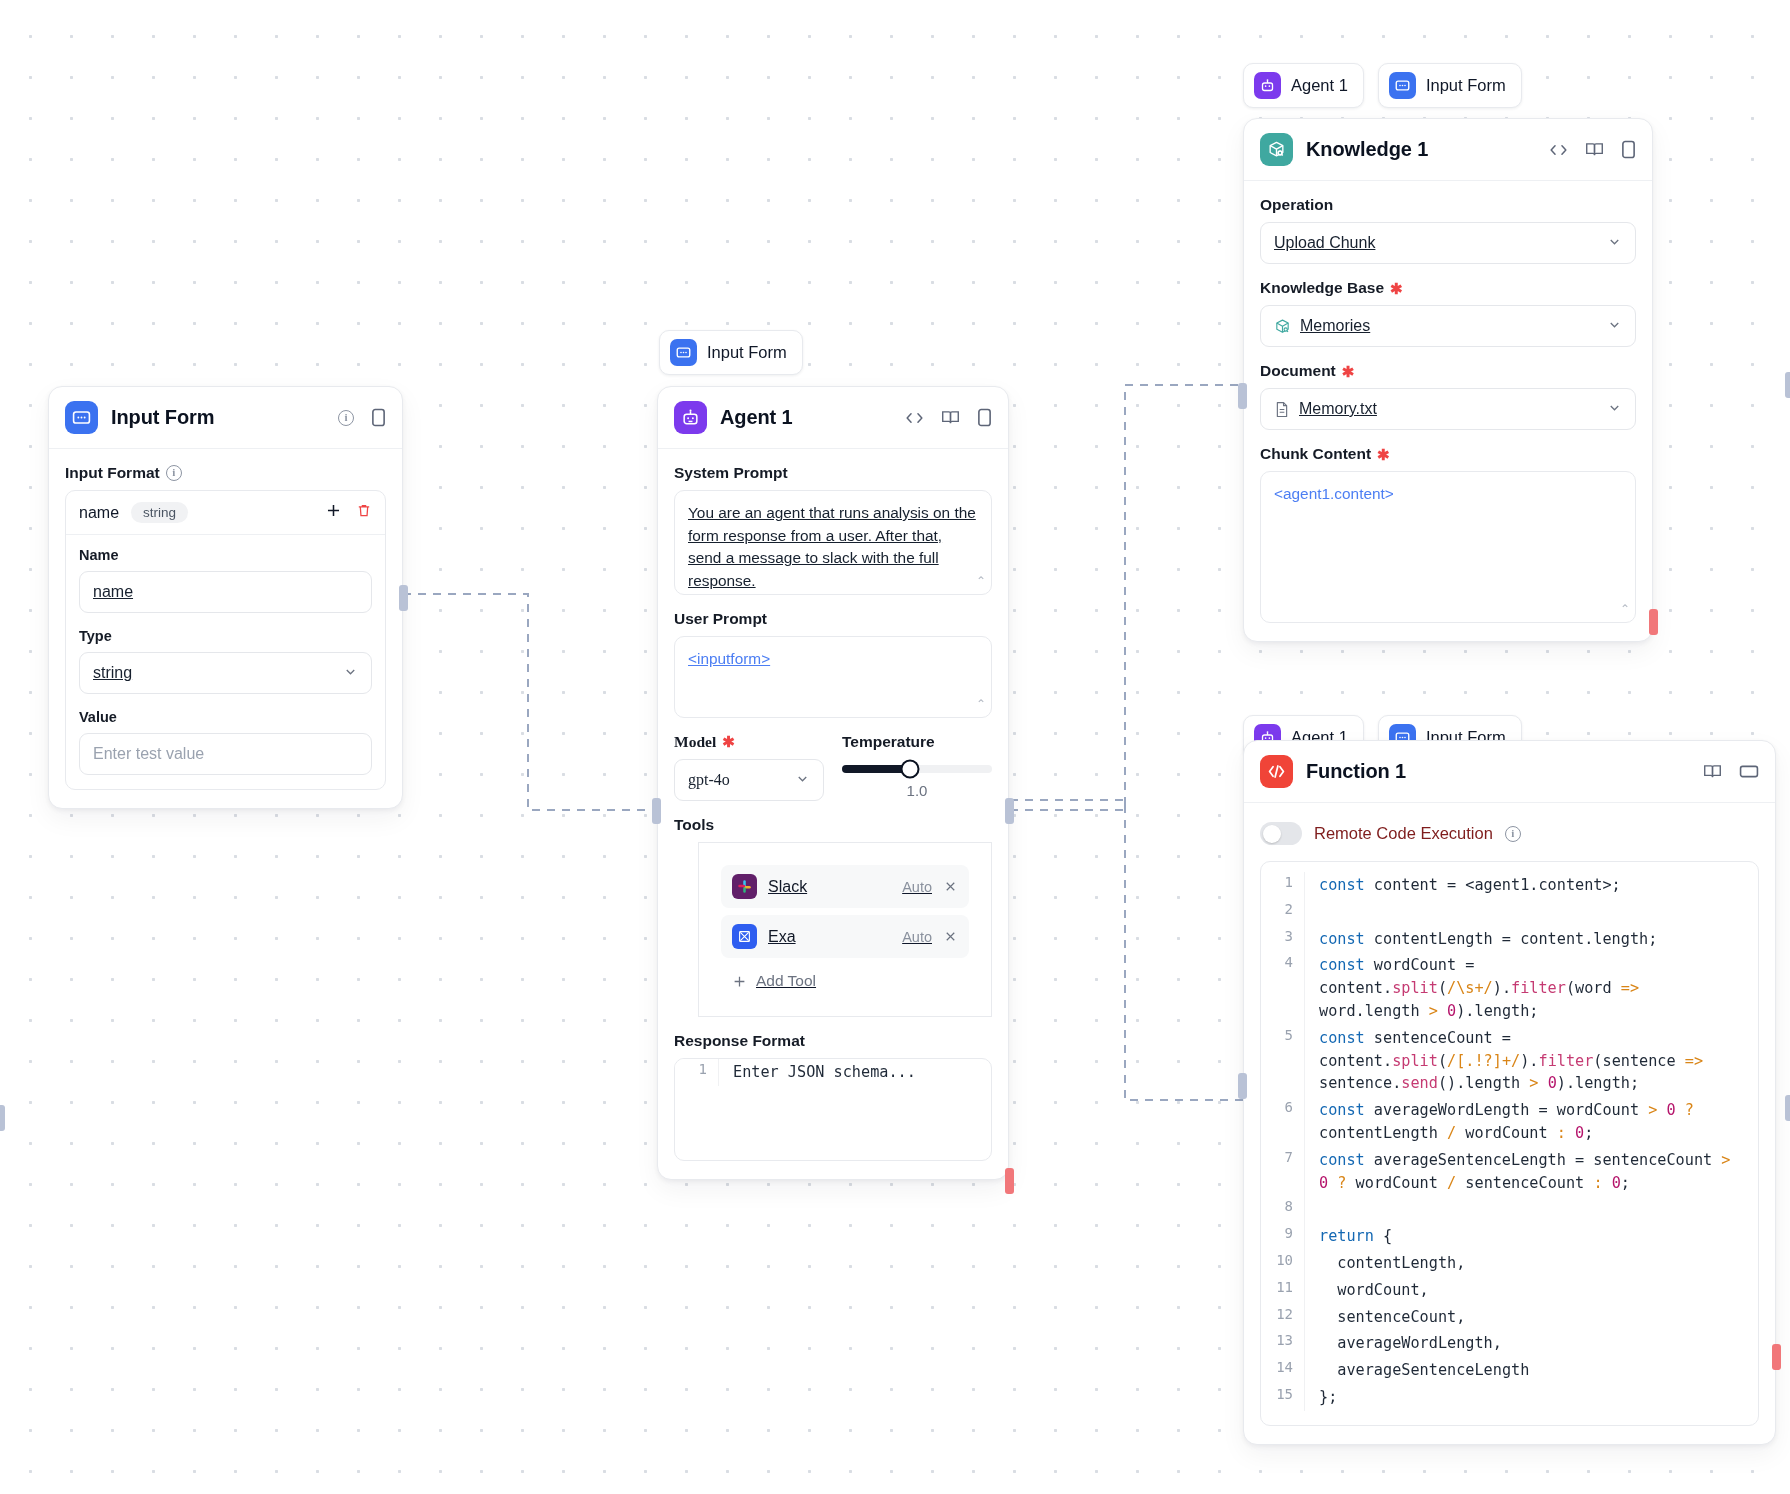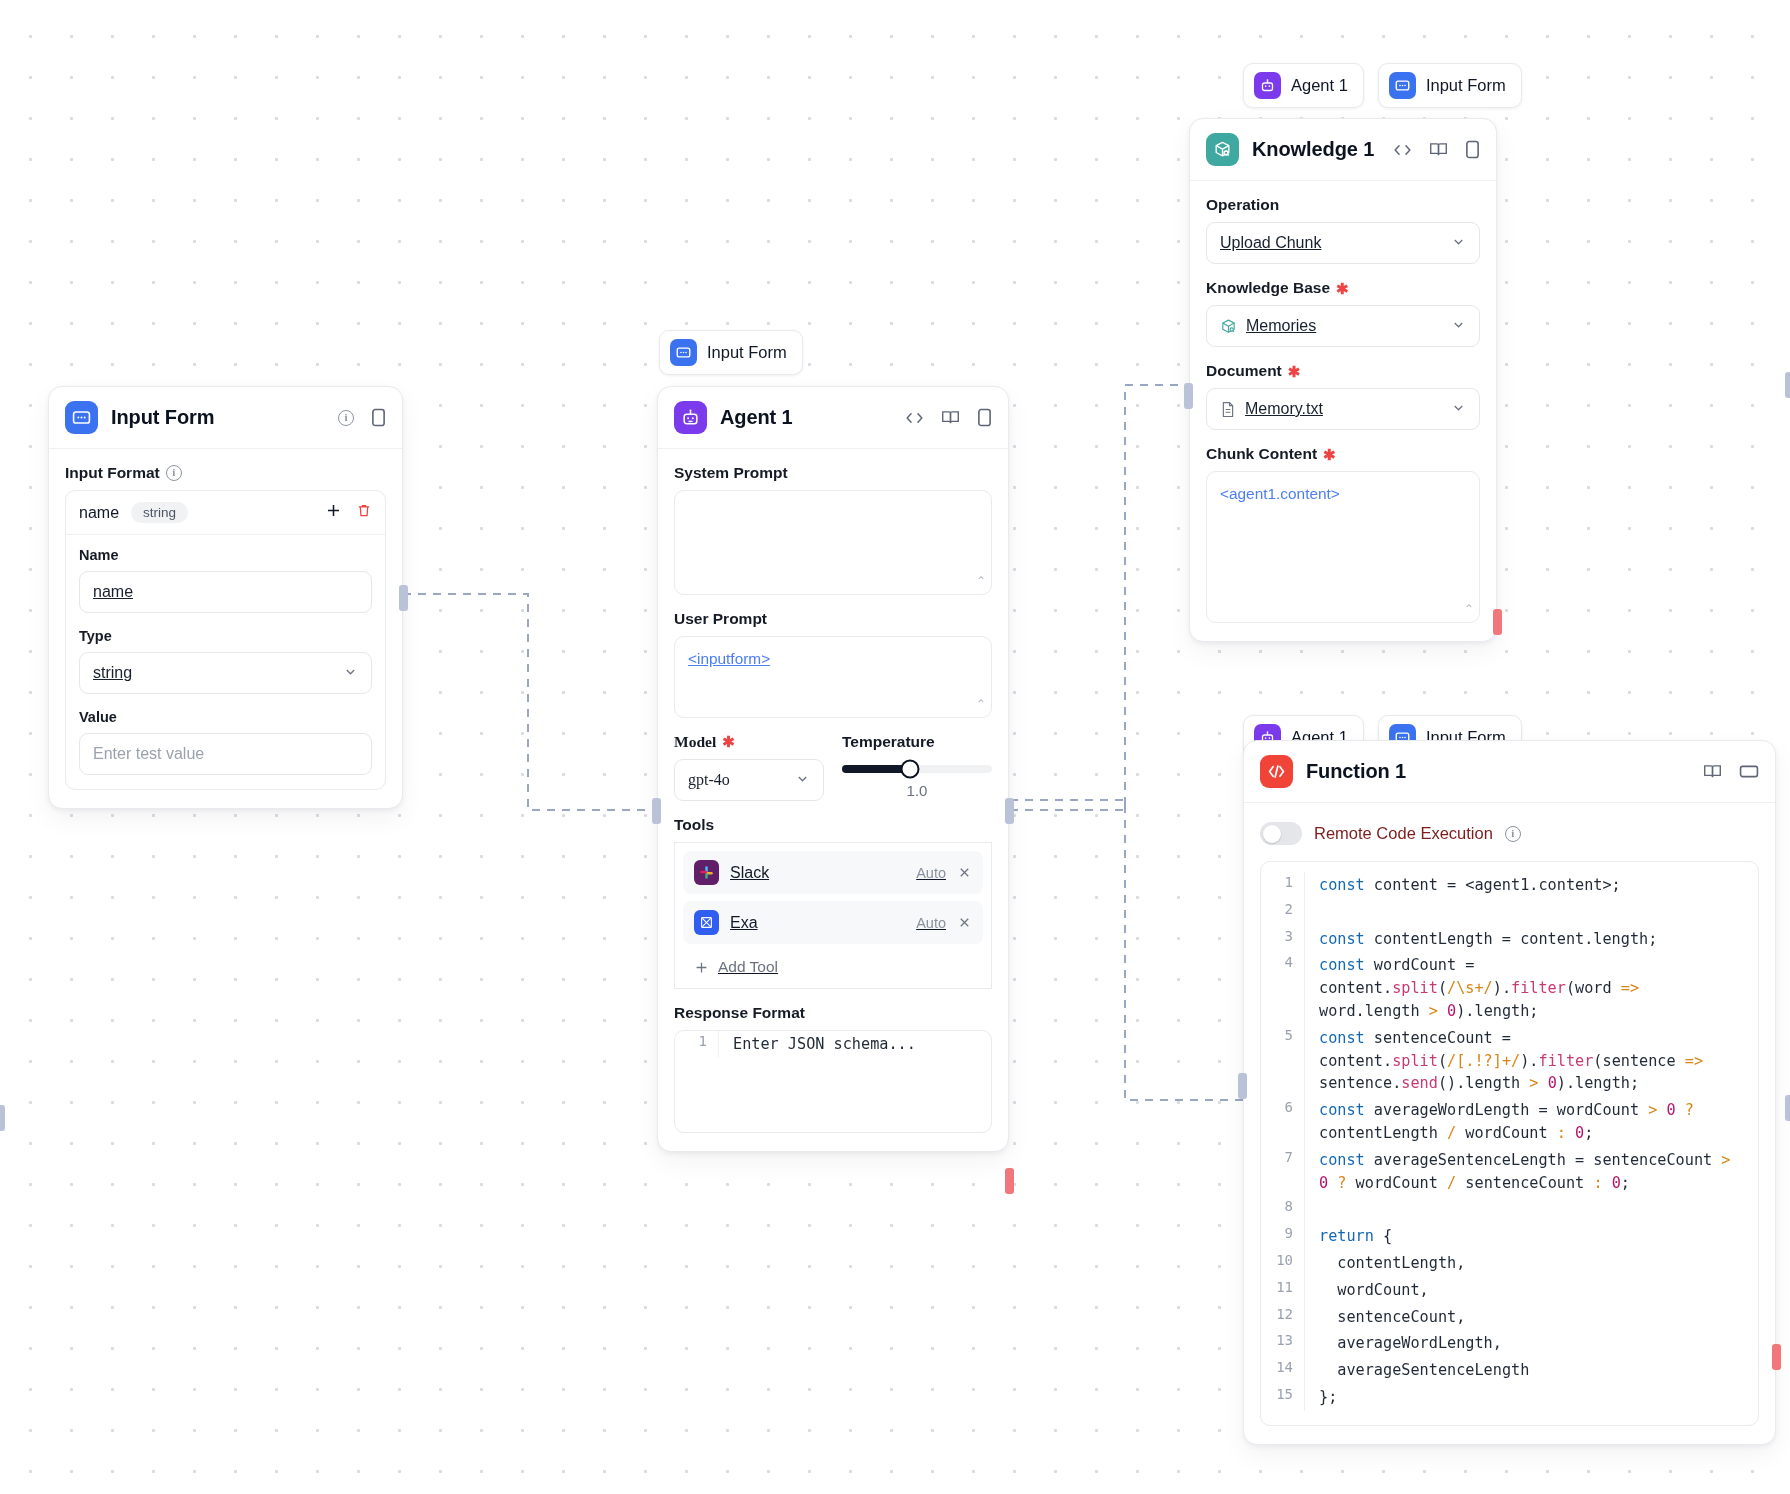--- a/index.html
+++ b/index.html
@@ -102,21 +102,21 @@
   }
   .format-head .key { font-size:16px; color:#101828; }
   .pill {
     background:#f1f2f4; color:#4b5563; border-radius:20px;
     padding:3px 12px; font-size:13.5px;
   }
   .fh-actions { margin-left:auto; display:flex; align-items:center; gap:14px; }
   .format-body { padding:12px 13px 14px; }
 
   
-  .tools-box { border:1px solid #e8eaee; border-radius:0; padding:8px; }
+  .tools-box { border:1px solid #e8eaee; border-radius:0; padding:22px;margin-left:24px; }
   .tool-row {
     display:flex; align-items:center; gap:11px;
     background:#f7f8f9; border-radius:8px;
     padding:9px 11px; margin-bottom:7px;
   }
   .tool-name { font-size:16px; color:#111827; }
   .tool-auto { margin-left:auto; font-size:14.5px; color:#8a919e; }
   .tool-x { color:#6b7280; display:flex; }
   .add-tool {
     display:flex; align-items:center; gap:9px;
@@ -299,20 +299,21 @@
       <span>
         <svg width="15" height="19" viewBox="0 0 16 20" fill="none" stroke="#5d6577" stroke-width="1.7">
             <rect x="2" y="1.5" width="12" height="17" rx="2.5"></rect>
           </svg>
       </span>
     </div>
   </div>
   <div class="node-body">
     <div class="flabel">System Prompt</div>
     <div class="ta mb" style="height:105px;">
+      <span>You are an agent that runs analysis on the form response from a user. After that, send a message to slack with the full response.</span>
       <span class="resize">⌃</span>
     </div>
 
     <div class="flabel">User Prompt</div>
     <div class="ta var mb" style="height:82px;">
       <span>&lt;inputform&gt;</span>
       <span class="resize">⌃</span>
     </div>
 
     <div style="display:flex; gap:18px; margin-bottom:15px;">
@@ -414,21 +415,21 @@
         <rect x="2" y="5" width="20" height="14" rx="3"></rect>
         <circle cx="8" cy="12" r="1.3" fill="#fff" stroke="none"></circle>
         <circle cx="12" cy="12" r="1.3" fill="#fff" stroke="none"></circle>
         <circle cx="16" cy="12" r="1.3" fill="#fff" stroke="none"></circle>
       </svg>
     </div>
     <span>Input Form</span>
   </div>
 </div>
 
-<div class="node" style="left:1189px; top:118px; width:308px;">
+<div class="node" style="left:1243px; top:118px; width:410px;">
   <div class="node-head">
     <div class="nicon ic-teal">
       <svg width="19" height="19" viewBox="0 0 24 24" fill="none" stroke="#fff" stroke-width="1.7" stroke-linejoin="round">
         <path d="M12 3l8 4.2v8.6L12 20 4 15.8V7.2z"></path>
         <path d="M4 7.2l8 4.3 8-4.3M12 11.5V20"></path>
         <circle cx="16.5" cy="16.3" r="2.6" fill="#3fa8a0"></circle>
         <circle cx="16.5" cy="16.3" r="2.2"></circle>
         <path d="M18.3 18.1l1.6 1.6"></path>
       </svg>
     </div>

